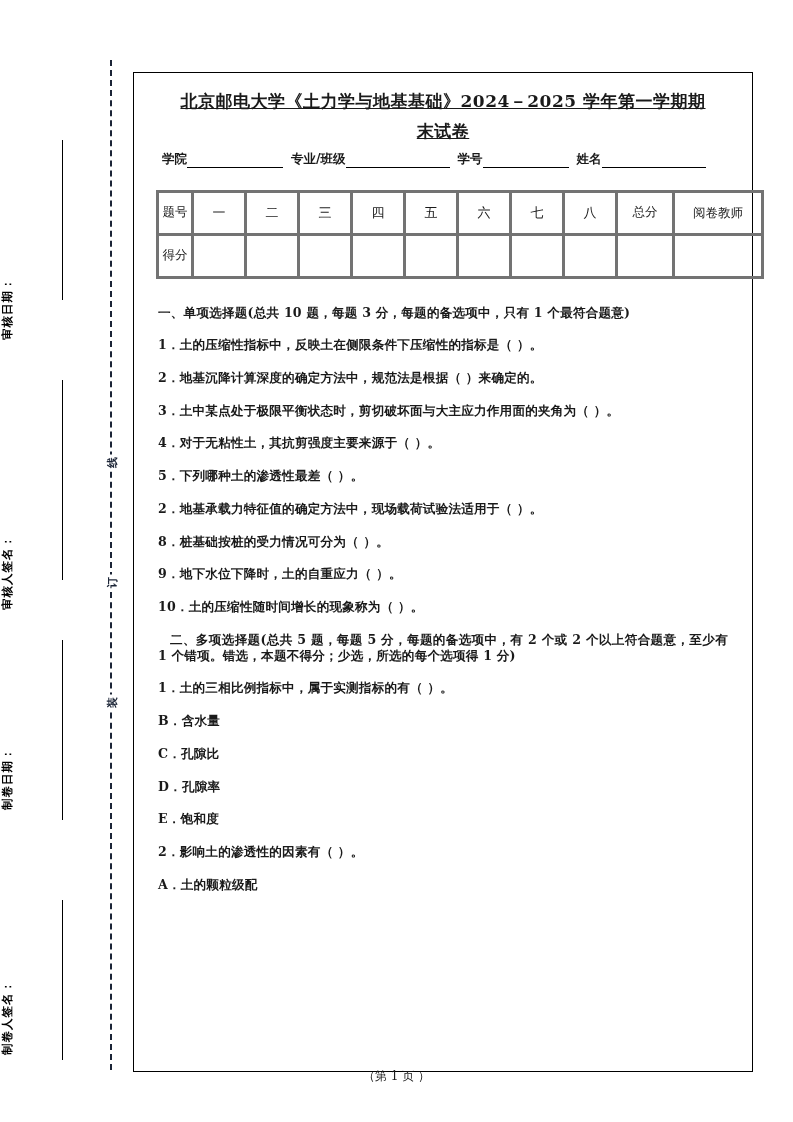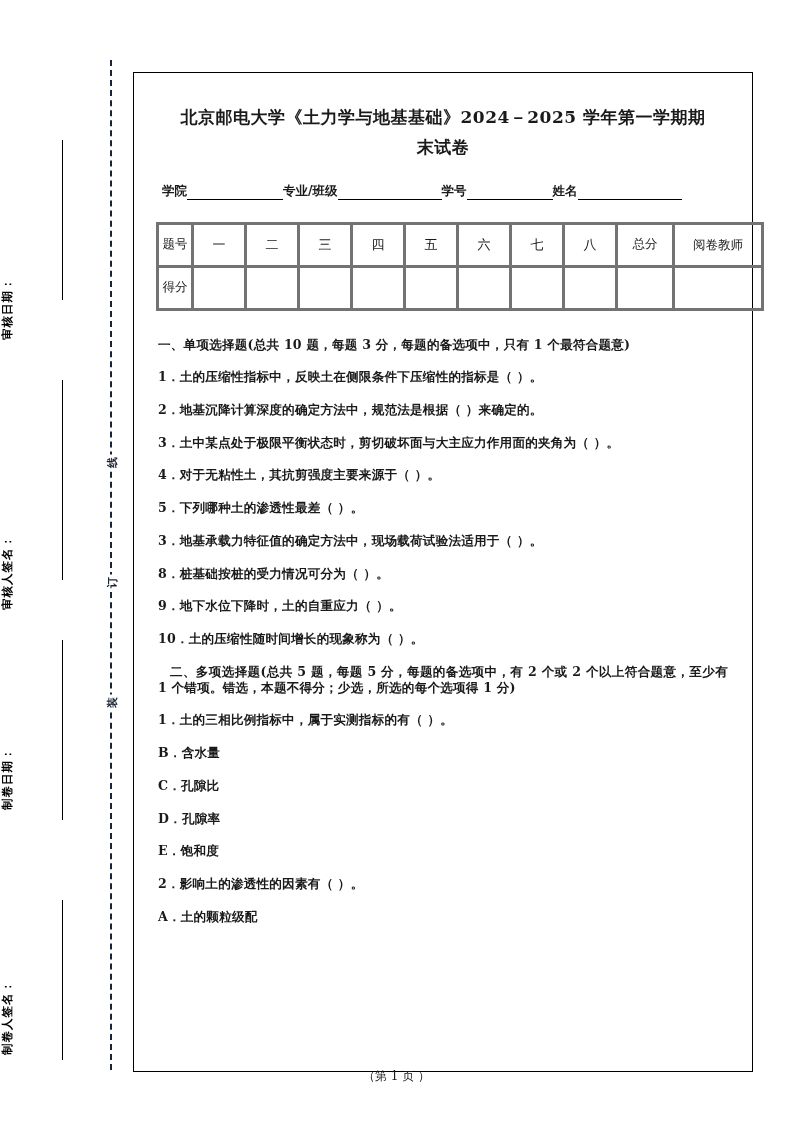--- a/index.html
+++ b/index.html
@@ -51,30 +51,32 @@
     box-sizing:border-box;
     padding:14px 22px 0 22px;
   }
 
   #exam-title{
     font-family:"DejaVu Serif","Liberation Serif",serif;
     font-size:17px;font-weight:bold;
     text-align:center;
     line-height:1.75;
     letter-spacing:0.5px;
-    margin:16px 6px 0 6px;
+    margin:0 6px 0 6px;
+    text-decoration:underline;
   }
 
   #info-line{
-    margin-top:20px;
+    margin-top:4px;
     display:flex;align-items:flex-end;
     font-size:12.5px;
     font-family:"DejaVu Serif","Liberation Serif",serif;
     font-weight:bold;
     padding:0 6px;
+    gap:8px;
   }
   .info-field{display:flex;align-items:flex-end;}
   .info-label{white-space:nowrap;}
   .info-rule{border-bottom:1px solid #000;height:13px;}
   .rule-a{width:96px;}
   .rule-b{width:104px;}
   .rule-c{width:86px;}
   .rule-d{width:104px;}
 
   
@@ -202,21 +204,21 @@
 
   <div id="body-content">
 
     <div class="section-head">一、单项选择题(总共 10 题，每题 3 分，每题的备选项中，只有 1 个最符合题意)</div>
 
     <div class="q-line">1．土的压缩性指标中，反映土在侧限条件下压缩性的指标是（  ）。</div>
     <div class="q-line">2．地基沉降计算深度的确定方法中，规范法是根据（  ）来确定的。</div>
     <div class="q-line">3．土中某点处于极限平衡状态时，剪切破坏面与大主应力作用面的夹角为（  ）。</div>
     <div class="q-line">4．对于无粘性土，其抗剪强度主要来源于（  ）。</div>
     <div class="q-line">5．下列哪种土的渗透性最差（  ）。</div>
-    <div class="q-line">3．地基承载力特征值的确定方法中，现场载荷试验法适用于（  ）。</div>
+    <div class="q-line">2．地基承载力特征值的确定方法中，现场载荷试验法适用于（  ）。</div>
     <div class="q-line">8．桩基础按桩的受力情况可分为（  ）。</div>
     <div class="q-line">9．地下水位下降时，土的自重应力（  ）。</div>
     <div class="q-line">10．土的压缩性随时间增长的现象称为（  ）。</div>
 
     <div class="section-head indent">二、多项选择题(总共 5 题，每题 5 分，每题的备选项中，有 2 个或 2 个以上符合题意，至少有 1 个错项。错选，本题不得分；少选，所选的每个选项得 1 分)</div>
 
     <div class="q-line">1．土的三相比例指标中，属于实测指标的有（  ）。</div>
     <div class="opt-line">B．含水量</div>
     <div class="opt-line">C．孔隙比</div>
     <div class="opt-line">D．孔隙率</div>

